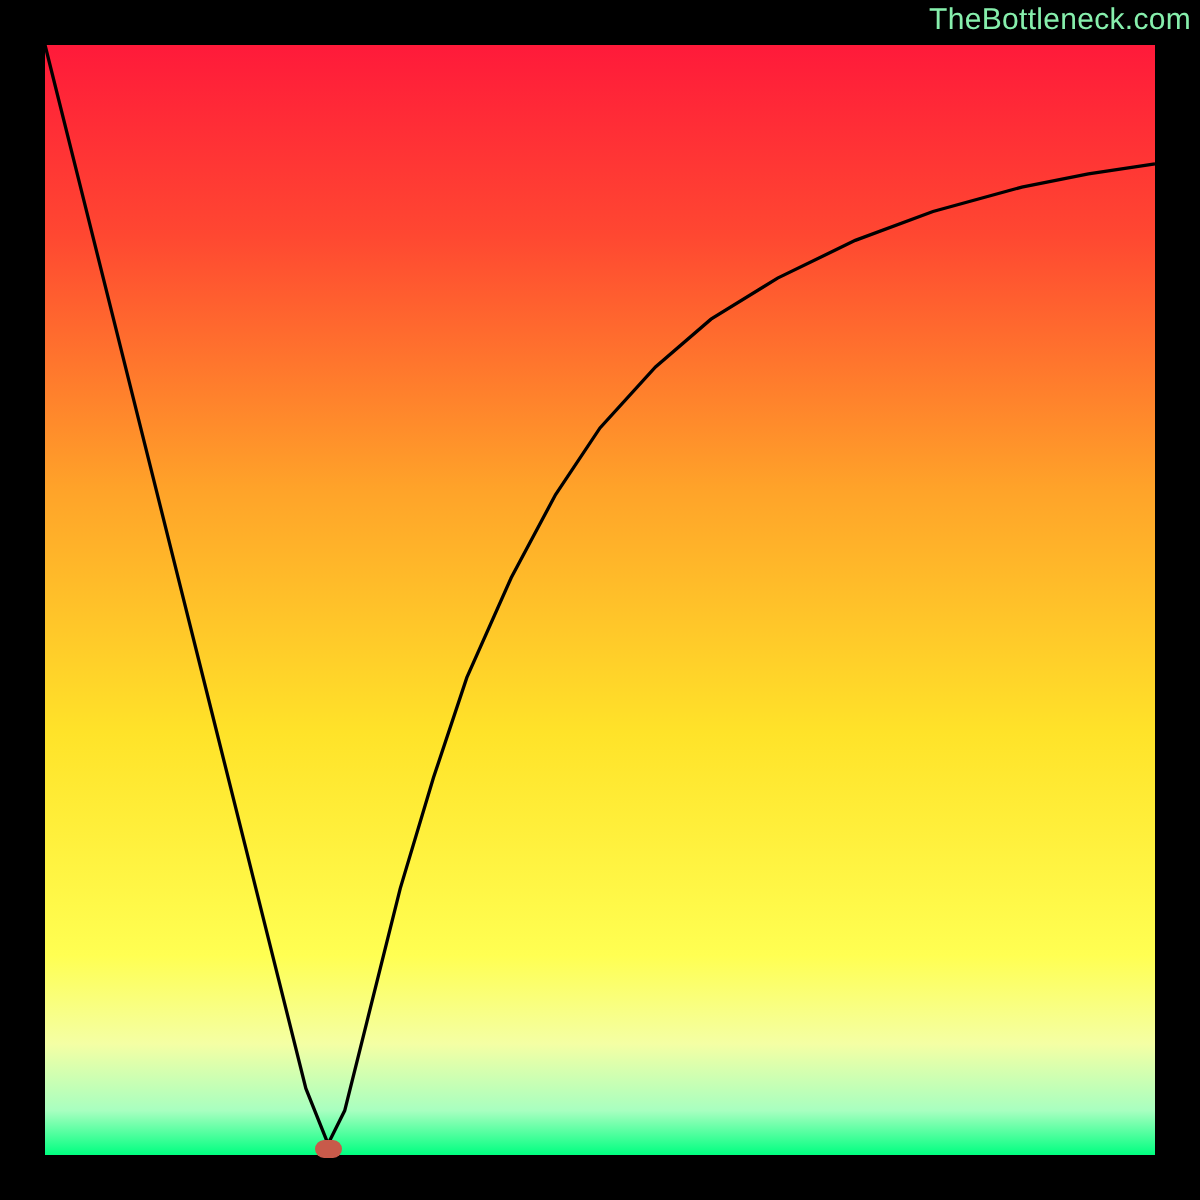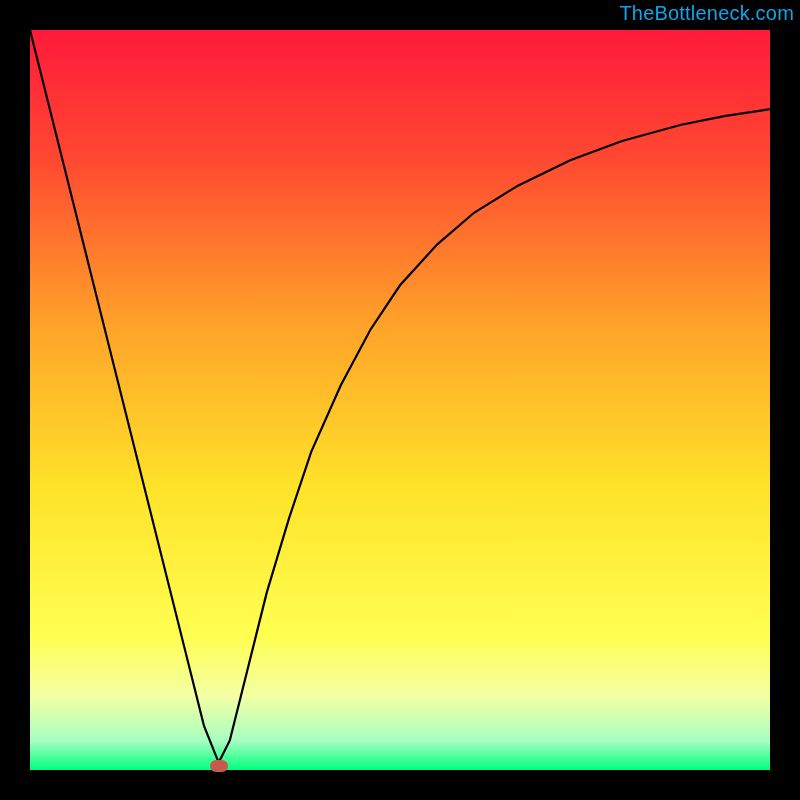--- a/index.html
+++ b/index.html
@@ -14,21 +14,21 @@
   .frame {
     position: relative;
     width: 800px;
     height: 800px;
     background: #000;
   }
   .watermark {
     position: absolute;
     top: 2px;
     right: 6px;
-    color: #0ea5e9;
+    color: #86efac;
     font-size: 20px;
     font-weight: 500;
     letter-spacing: 0.2px;
     z-index: 10;
   }
   .plot-area {
     position: absolute;
     left: 30px;
     top: 30px;
     width: 740px;

